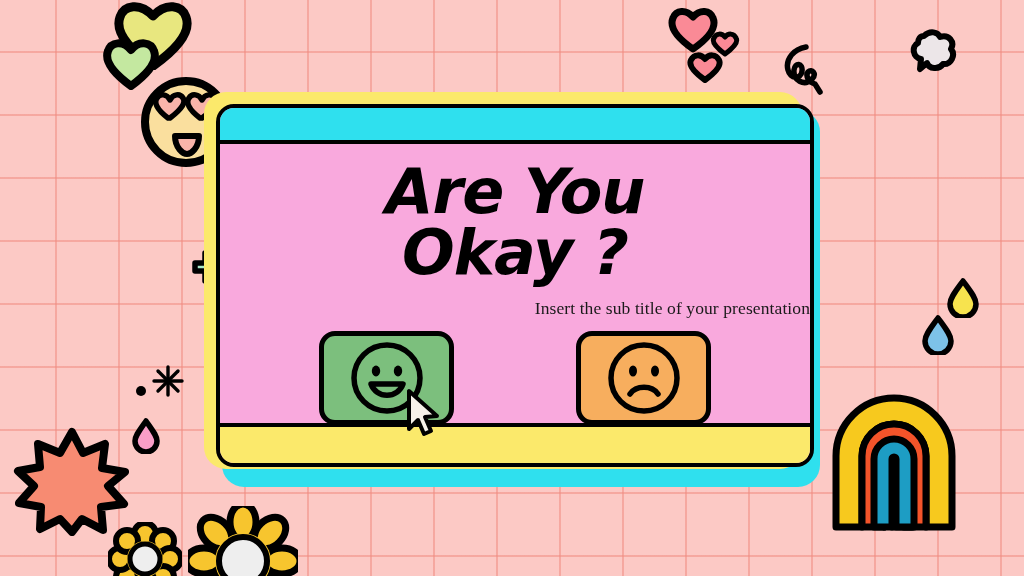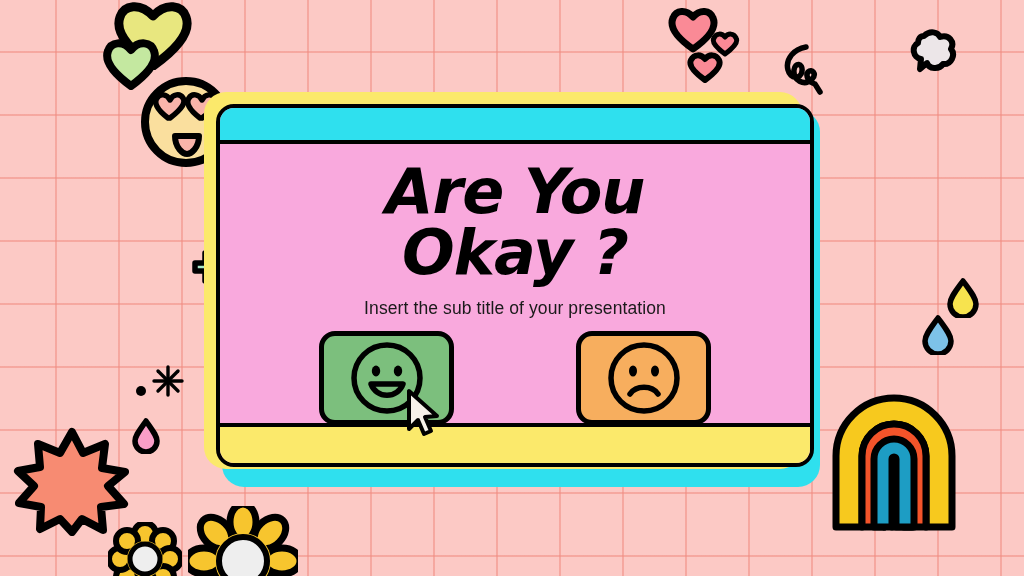--- a/index.html
+++ b/index.html
@@ -50,22 +50,22 @@
 
   
   #title-block{ text-align:center; padding-top:18px; }
   .title-line{
     font-family:"DejaVu Sans", sans-serif;
     font-weight:bold; font-style:italic;
     font-size:62px; line-height:0.98; letter-spacing:-1px;
     color:#000; white-space:nowrap;
   }
   #subtitle{
-    text-align:center; margin-top:14px;
-    font-family:Liberation Sans, sans-serif;
+    text-align:right; margin-top:14px;
+    font-family:Liberation Serif, serif;
     font-size:17.5px; color:#1a1a1a; letter-spacing:.1px;
   }
 
   
   #choice-row{
     position:absolute; left:0; right:0; bottom:-2px;
     display:flex; justify-content:center; gap:122px;
   }
   .choice-btn{
     width:135px; height:94px; border:5px solid #000; border-radius:16px;

